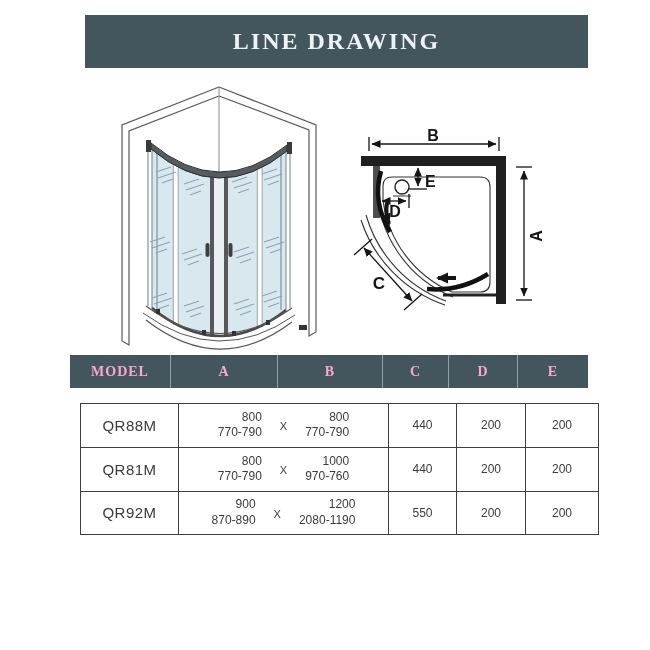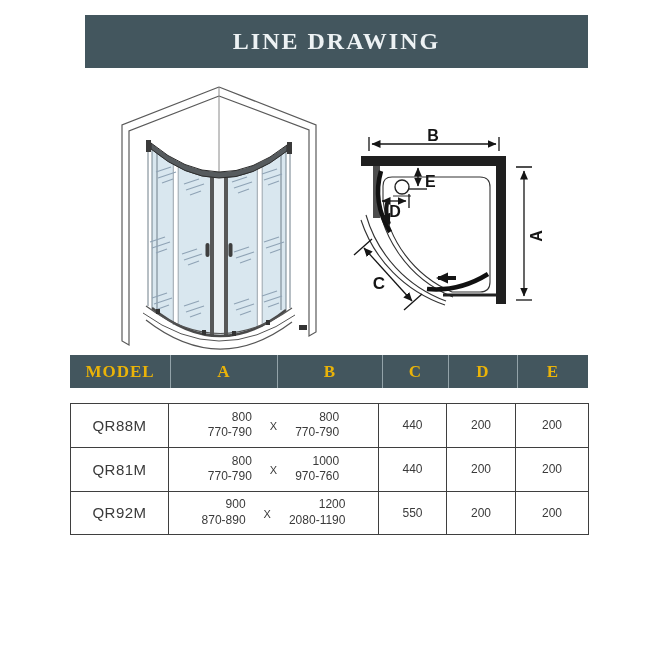--- a/index.html
+++ b/index.html
@@ -1,37 +1,37 @@
 <!DOCTYPE html>
 <html><head>
 <meta charset="utf-8">
 <style>
   html,body{margin:0;padding:0;background:#ffffff;}
   #page{position:relative;width:650px;height:650px;background:#ffffff;overflow:hidden;
-        font-family:"Liberation Sans",sans-serif;border-radius:9px;}
+        font-family:"Liberation Sans",sans-serif;}
   
   .title-bar{position:absolute;left:85px;top:15px;width:503px;height:53px;
              background:#43565e;display:flex;align-items:center;justify-content:center;}
   .title-bar span{font-family:"Liberation Serif",serif;font-weight:700;font-size:24px;
                   letter-spacing:2px;color:#edf2f4;}
   
   .iso-svg{position:absolute;left:112px;top:80px;}
   .plan-svg{position:absolute;left:340px;top:110px;}
   .dim{font:700 16px "Liberation Sans",sans-serif;fill:#151515;}
   .dim-c{font:700 17px "Liberation Sans",sans-serif;fill:#151515;}
   
   .thead{position:absolute;left:70px;top:355px;width:518px;height:33px;display:flex;
          background:#43565e;}
   .thead .hcell{display:flex;align-items:center;justify-content:center;
-                font-family:"Liberation Serif",serif;font-weight:700;font-size:17px;
-                color:#eab308;letter-spacing:1px;box-sizing:border-box;}
+                font-family:"Liberation Serif",serif;font-weight:700;font-size:14px;
+                color:#f9a8d4;letter-spacing:1px;box-sizing:border-box;}
   .thead .hcell + .hcell{border-left:1px solid #93a3a9;}
   .c-model{width:100px}.c-a{width:107px}.c-b{width:105px}.c-c{width:66px}.c-d{width:69px}.c-e{width:71px}
   
-  .tbody{position:absolute;left:70px;top:403px;border-collapse:collapse;table-layout:fixed;
+  .tbody{position:absolute;left:80px;top:403px;border-collapse:collapse;table-layout:fixed;
          width:518px;}
   .tbody td{border:1px solid #3f3f3f;text-align:center;vertical-align:middle;
             color:#3a3a3a;padding:0;height:43.8px;box-sizing:border-box;}
   .td-model{font-size:15px;letter-spacing:.5px;}
   .dims{display:flex;align-items:center;justify-content:center;gap:18px;}
   .stack{font-size:12px;line-height:1.3;text-align:right;}
   .sep-x{font-size:11px;position:relative;top:1px;}
   .num{font-size:12px;}
 </style>
 </head>

